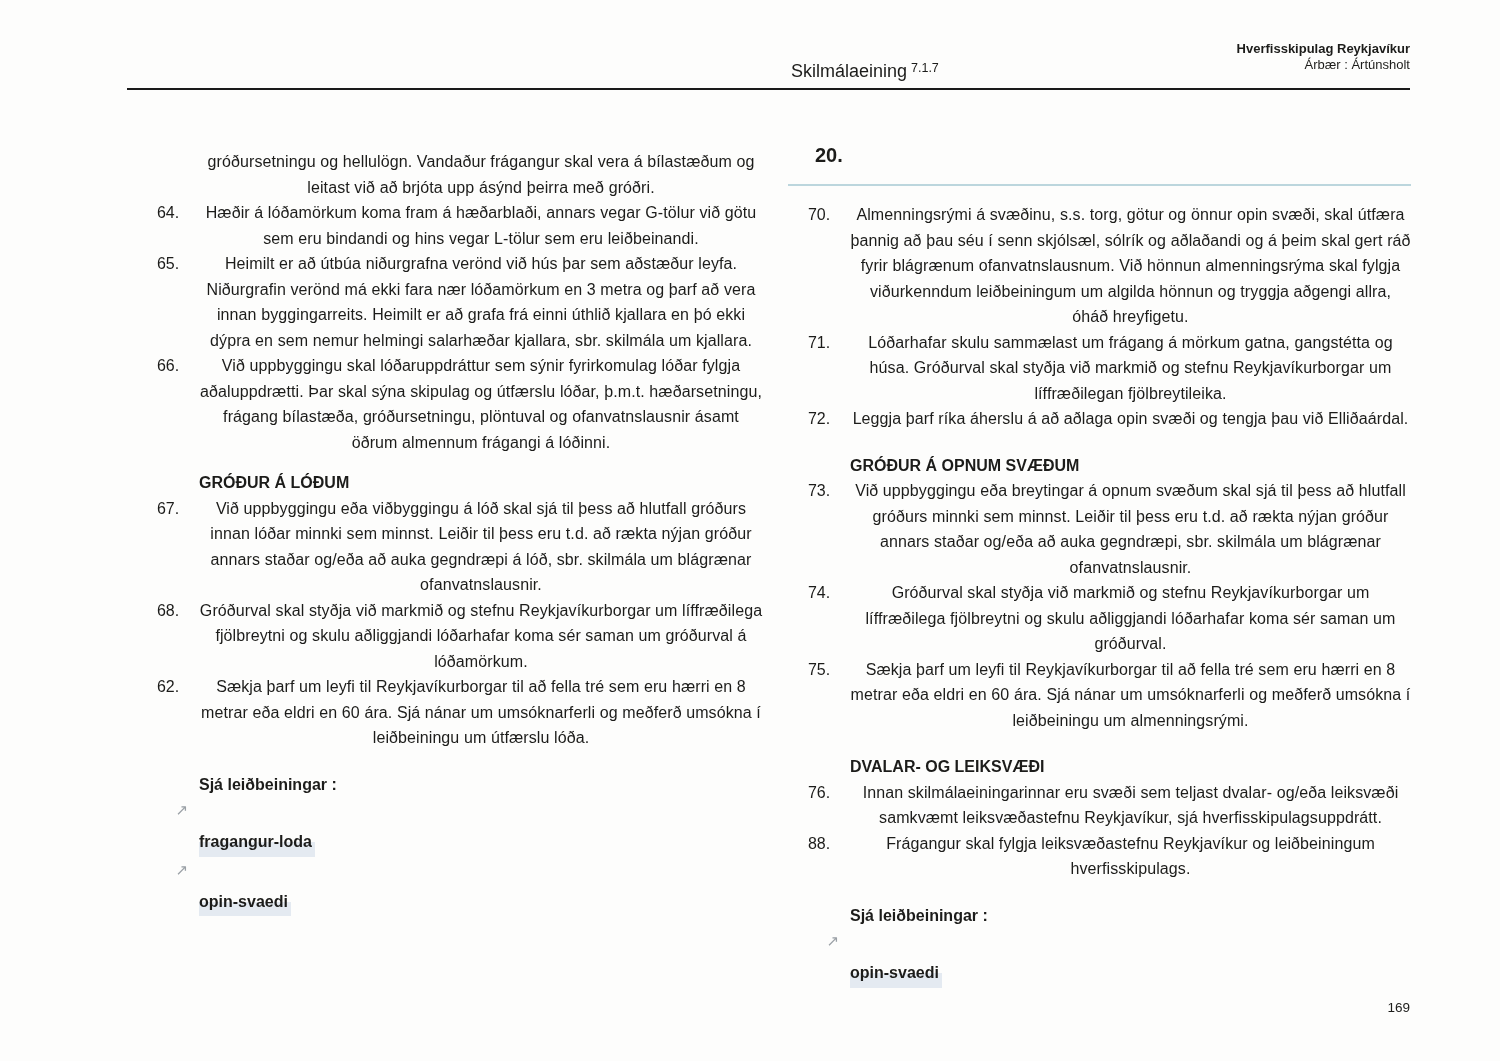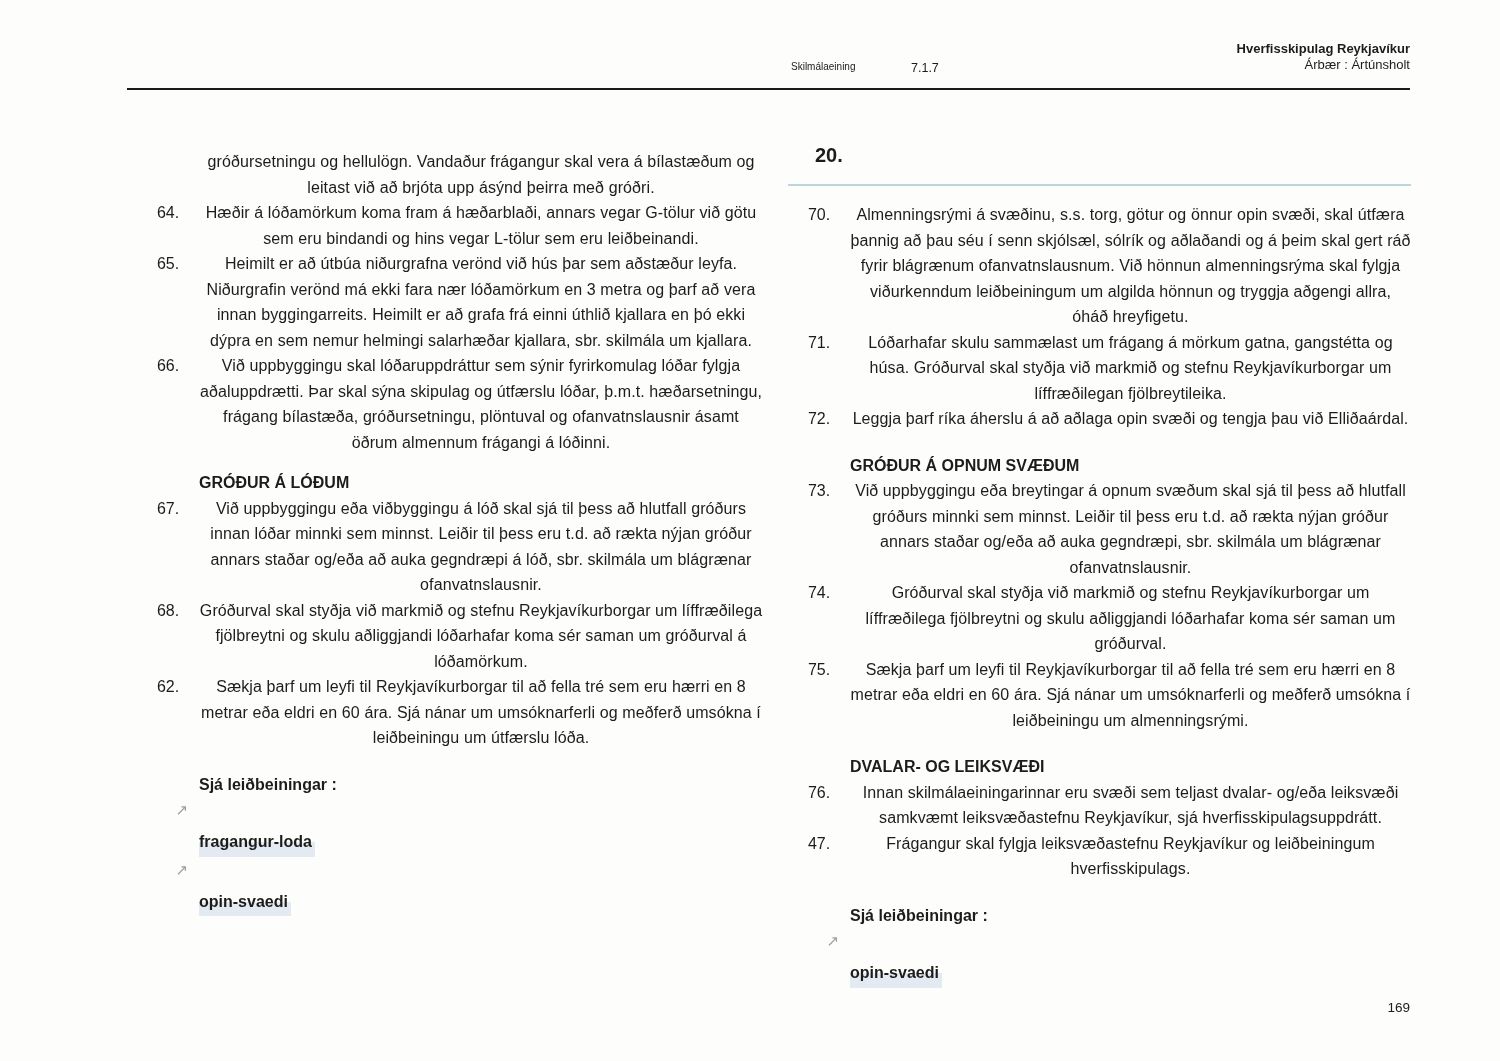--- a/index.html
+++ b/index.html
@@ -5,21 +5,21 @@
   * { margin:0; padding:0; box-sizing:border-box; }
   html,body { width:1500px; height:1061px; }
   body {
     position:relative;
     background:var(--background,#fdfdfc);
     color:var(--text-color,#1c1c1a);
     font-family:"Liberation Sans", sans-serif;
     overflow:hidden;
   }
   
-  .hdr-left-label { position:absolute; left:791px; top:61px; font-size:10px; }
+  .hdr-left-label { position:absolute; left:791px; top:61px; font-size:18px; }
   .hdr-left-value { position:absolute; left:900px; top:61px; font-size:12.5px;margin-left:11px; }
   .hdr-right { position:absolute; right:90px; top:41px; text-align:right; font-size:13px; line-height:16px; }
   .hdr-right .t1 { font-weight:bold;padding-left:8px; }
   .hdr-rule { position:absolute; left:127px; top:88px; width:1283px; height:2px; background:var(--rule-color,#1a1a1a); }
   
   .col { position:absolute; font-size:16px; line-height:25.5px; }
   .col-left  { left:137px; top:149px; width:626px; }
   .col-right { left:788px; top:143px; width:623px; }
   .doc-item { display:grid; grid-template-columns:62px 1fr;text-align:center; }
   .doc-item .num { }
@@ -124,21 +124,21 @@
     <div class="doc-item">
       <span class="num">75.</span>
       <div class="body">Sækja þarf um leyfi til Reykjavíkurborgar til að fella tré sem eru hærri en 8 metrar eða eldri en 60 ára. Sjá nánar um umsóknarferli og meðferð umsókna í leiðbeiningu um almenningsrými.</div>
     </div>
     <div class="subheading">DVALAR- OG LEIKSVÆÐI</div>
     <div class="doc-item">
       <span class="num">76.</span>
       <div class="body">Innan skilmálaeiningarinnar eru svæði sem teljast dvalar- og/eða leiksvæði samkvæmt leiksvæðastefnu Reykjavíkur, sjá hverfisskipulagsuppdrátt.</div>
     </div>
     <div class="doc-item">
-      <span class="num">47.</span>
+      <span class="num">88.</span>
       <div class="body">Frágangur skal fylgja leiksvæðastefnu Reykjavíkur og leiðbeiningum hverfisskipulags.</div>
     </div>
     <div class="links-label">Sjá leiðbeiningar :</div>
     <div class="link-row">
       <span class="arrow">↗</span>
       <span class="link">opin-svaedi</span>
     </div>
   </div>
 
 <div class="page-number">169</div>

